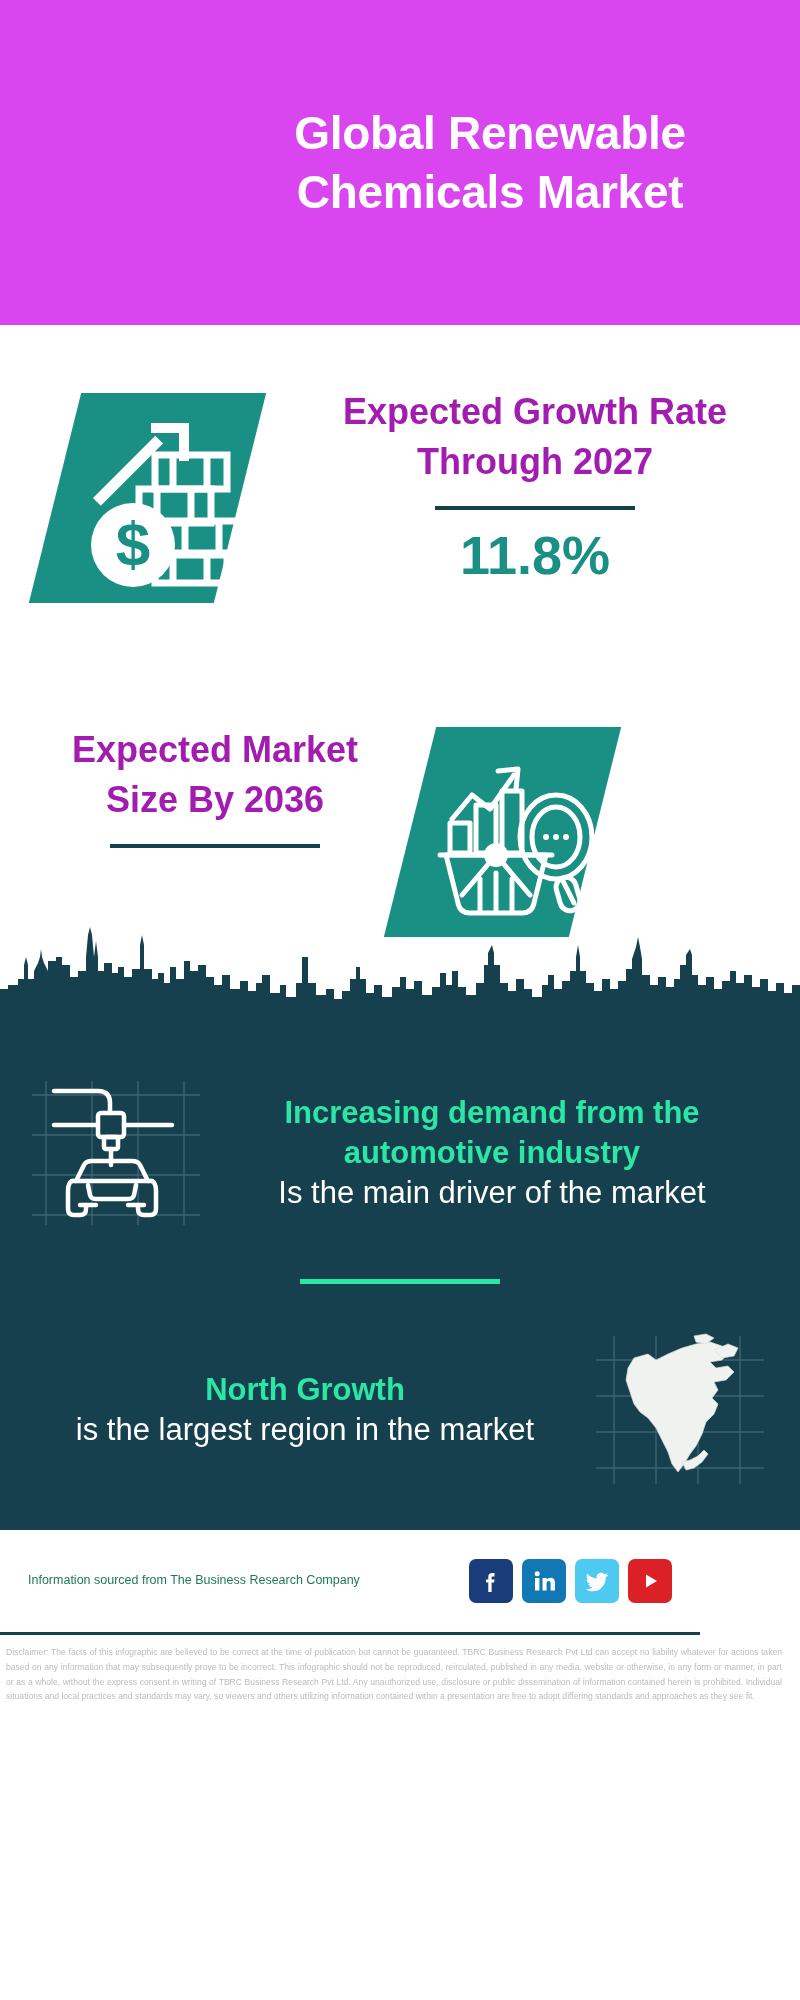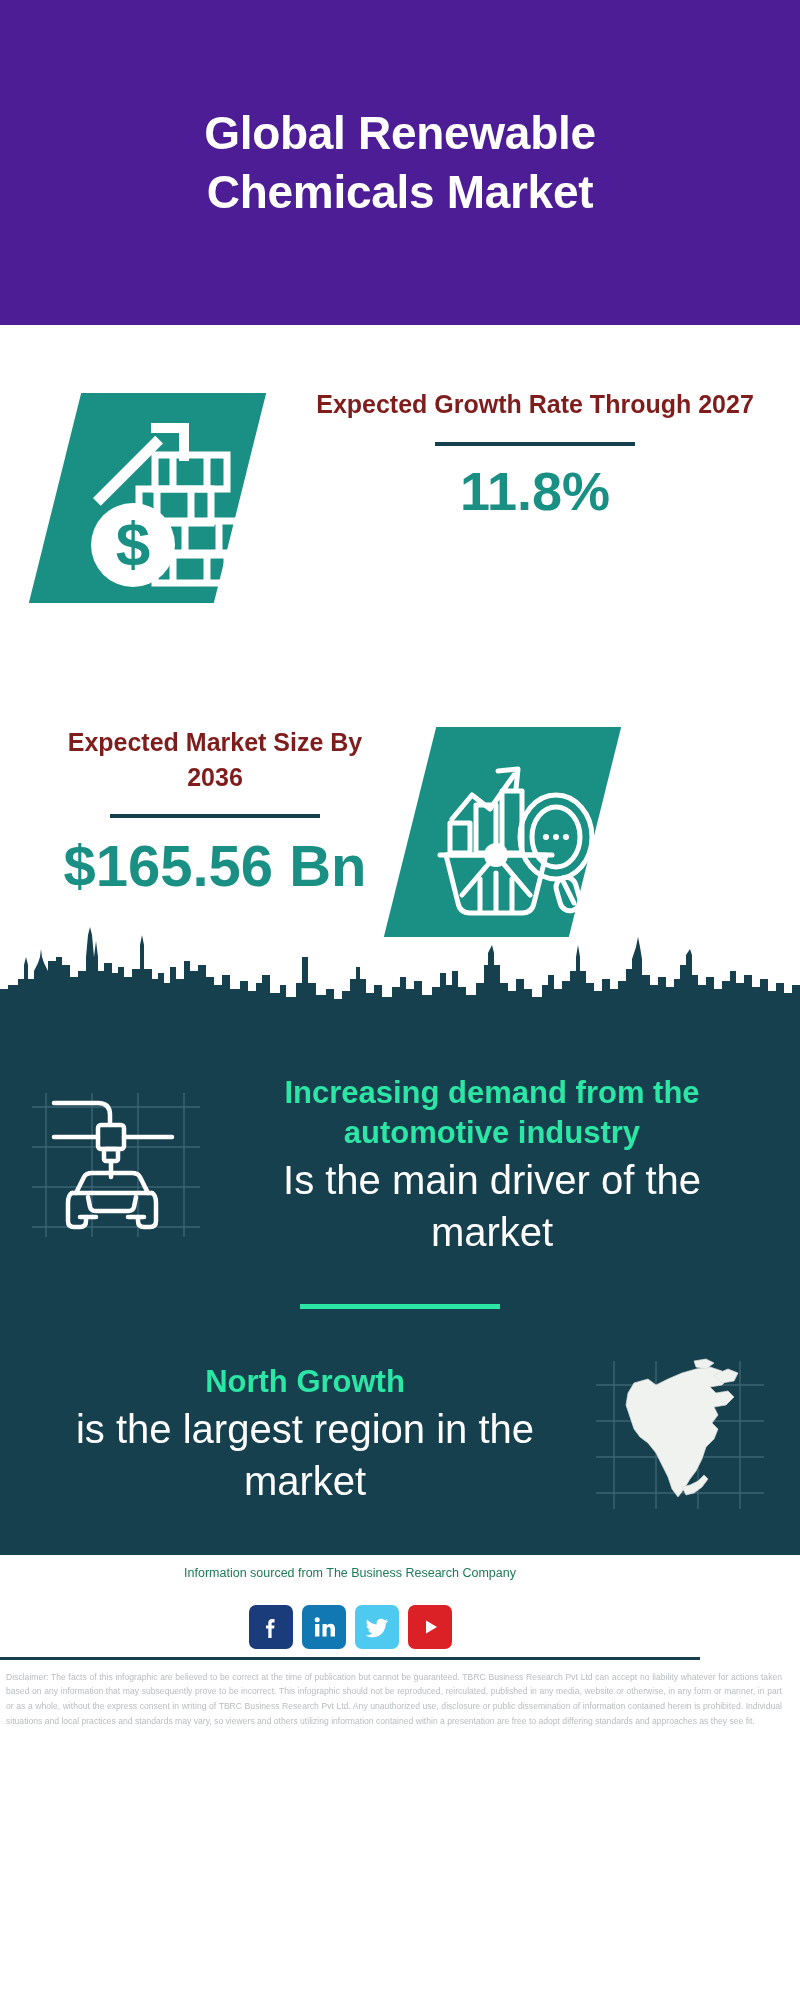--- a/index.html
+++ b/index.html
@@ -8,22 +8,22 @@
     background:#ffffff;
     font-family:"Liberation Sans", sans-serif;
     overflow:hidden;
     position:relative;
   }
   .page { width:800px; height:2000px; position:relative; background:#fff; }
 
   
   .header {
     width:800px; height:325px;
-    background:#4c1d95;
-    display:flex; align-items:center; justify-content:center;
+    background:#d946ef;
+    display:flex; align-items:center; justify-content:flex-end;
   }
   .header-title {
     color:#ffffff;
     font-size:46px;
     font-weight:bold;
     line-height:1.28;
     text-align:center;
     width:620px;
     letter-spacing:-0.3px;
   }
@@ -42,22 +42,22 @@
   }
   .para-shape {
     position:absolute;
     width:185px; height:210px;
     background:#1A9084;
     transform:skewX(-14deg);
   }
   .stat1 .para-icon { margin-left:55px; margin-top:68px; }
   .stat1-text { margin-left:10px; margin-top:62px; width:480px; text-align:center; }
   .stat-label {
-    color:#7f1d1d;
-    font-size:25px;
+    color:#a21caf;
+    font-size:36px;
     font-weight:bold;
     line-height:1.38;
   }
   .stat-rule {
     width:200px; height:4px; background:#17404F;
     margin:20px auto 16px auto;
   }
   .stat-value {
     color:#1A9084;
     font-size:54px;
@@ -103,37 +103,36 @@
   .glyph-svg { position:absolute; inset:0; }
   .dark-text { flex:1 1 auto; text-align:center; padding:0 10px; }
   .accent-line {
     color:#2BE6A4;
     font-size:31px;
     font-weight:bold;
     line-height:1.3;
   }
   .white-line {
     color:#ffffff;
-    font-size:40px;
+    font-size:31px;
     line-height:1.3;
   }
   .green-divider {
     width:200px; height:5px;
     background:#2BE6A4;
     margin:46px auto 46px auto;
   }
 
   
   .footer {
     width:700px; height:105px;
     background:#ffffff;
     display:flex; align-items:center;
-    padding:8px 28px;
+    padding:0 28px;
     border-bottom:3px solid #17404F;
-    flex-direction:column;
   }
   .source-text { flex:1 1 auto; }
   .source-line {
     color:#1E7A55;
     font-size:12.5px;
     line-height:1.75;
   }
   .socials { display:flex; gap:9px; align-items:center; }
   .social {
     width:44px; height:44px;
@@ -197,21 +196,20 @@
       <div class="stat-label">Expected Growth Rate Through 2027</div>
       <div class="stat-rule"></div>
       <div class="stat-value">11.8%</div>
     </div>
   </div>
 
   <div class="stat2">
     <div class="stat2-text">
       <div class="stat-label">Expected Market Size By 2036</div>
       <div class="stat-rule"></div>
-      <div class="stat-value">$165.56 Bn</div>
     </div>
     <div class="para-icon">
       <div class="para-shape"></div>
       <svg width="230" height="210" viewBox="0 0 230 210" style="position:absolute;top:0;left:0;">
         <g fill="none" stroke="#ffffff" stroke-width="5" stroke-linecap="round" stroke-linejoin="round">
 
           <polyline points="42,92 62,68 80,82 104,48"></polyline>
           <polyline points="88,44 108,42 106,62"></polyline>
 
           <rect x="40" y="96" width="20" height="30"></rect>

